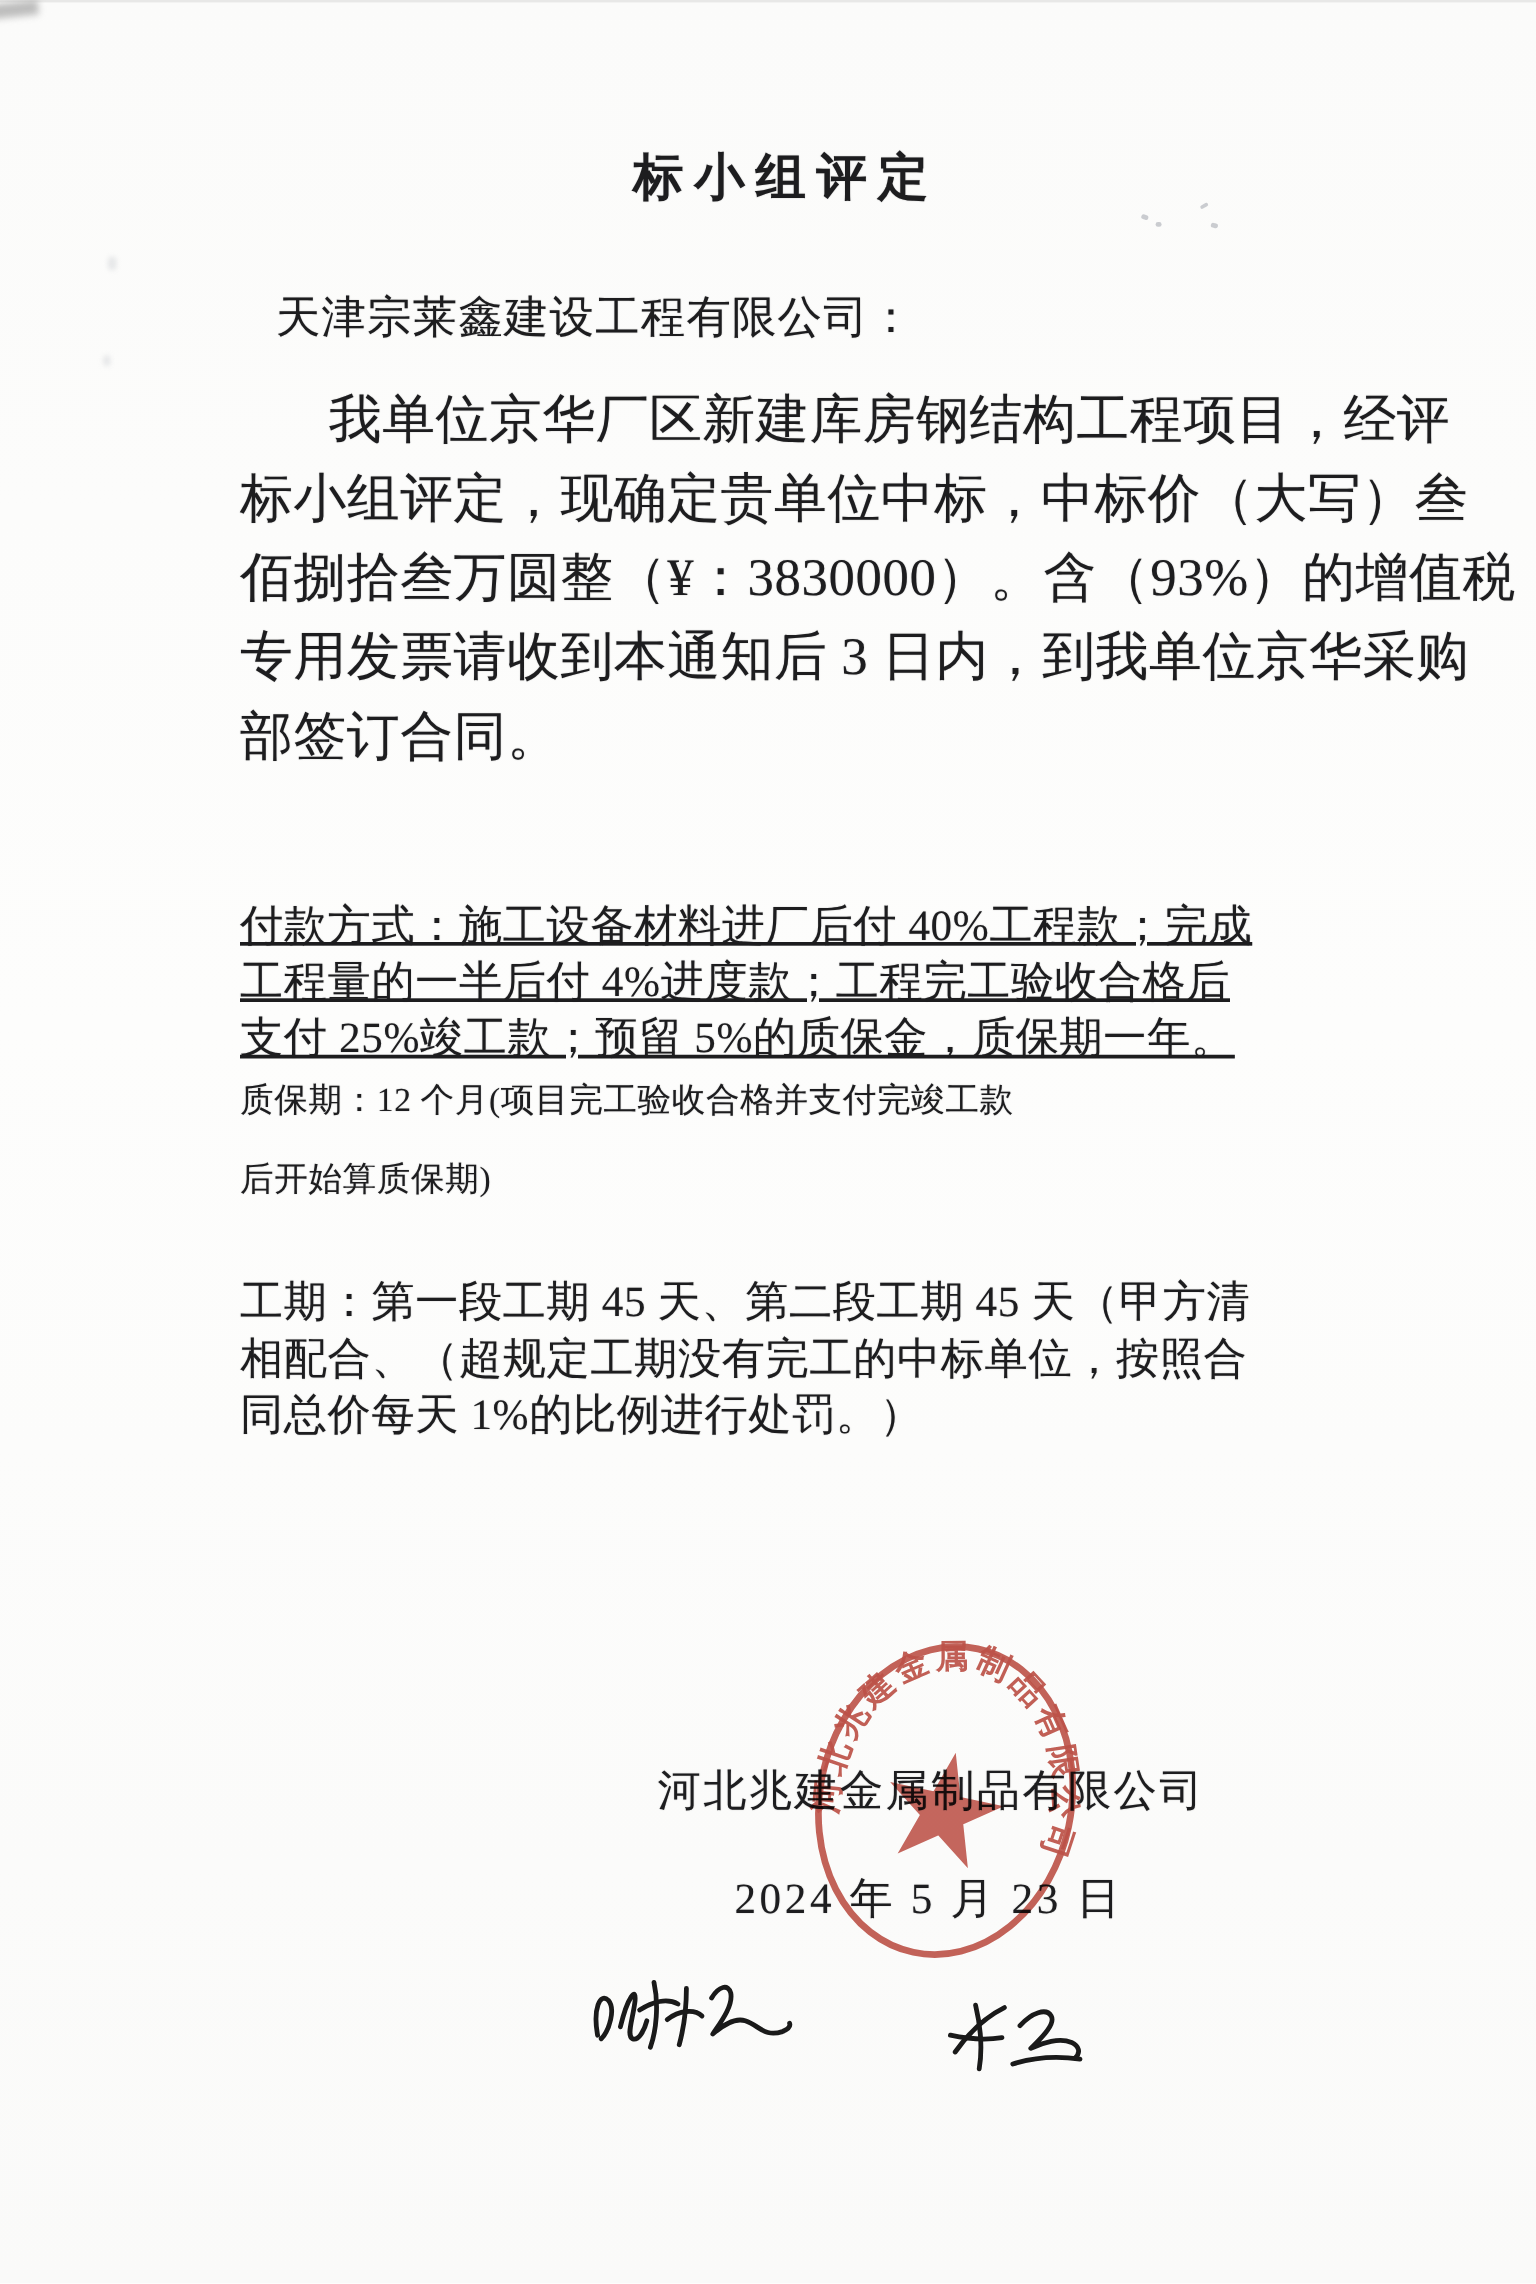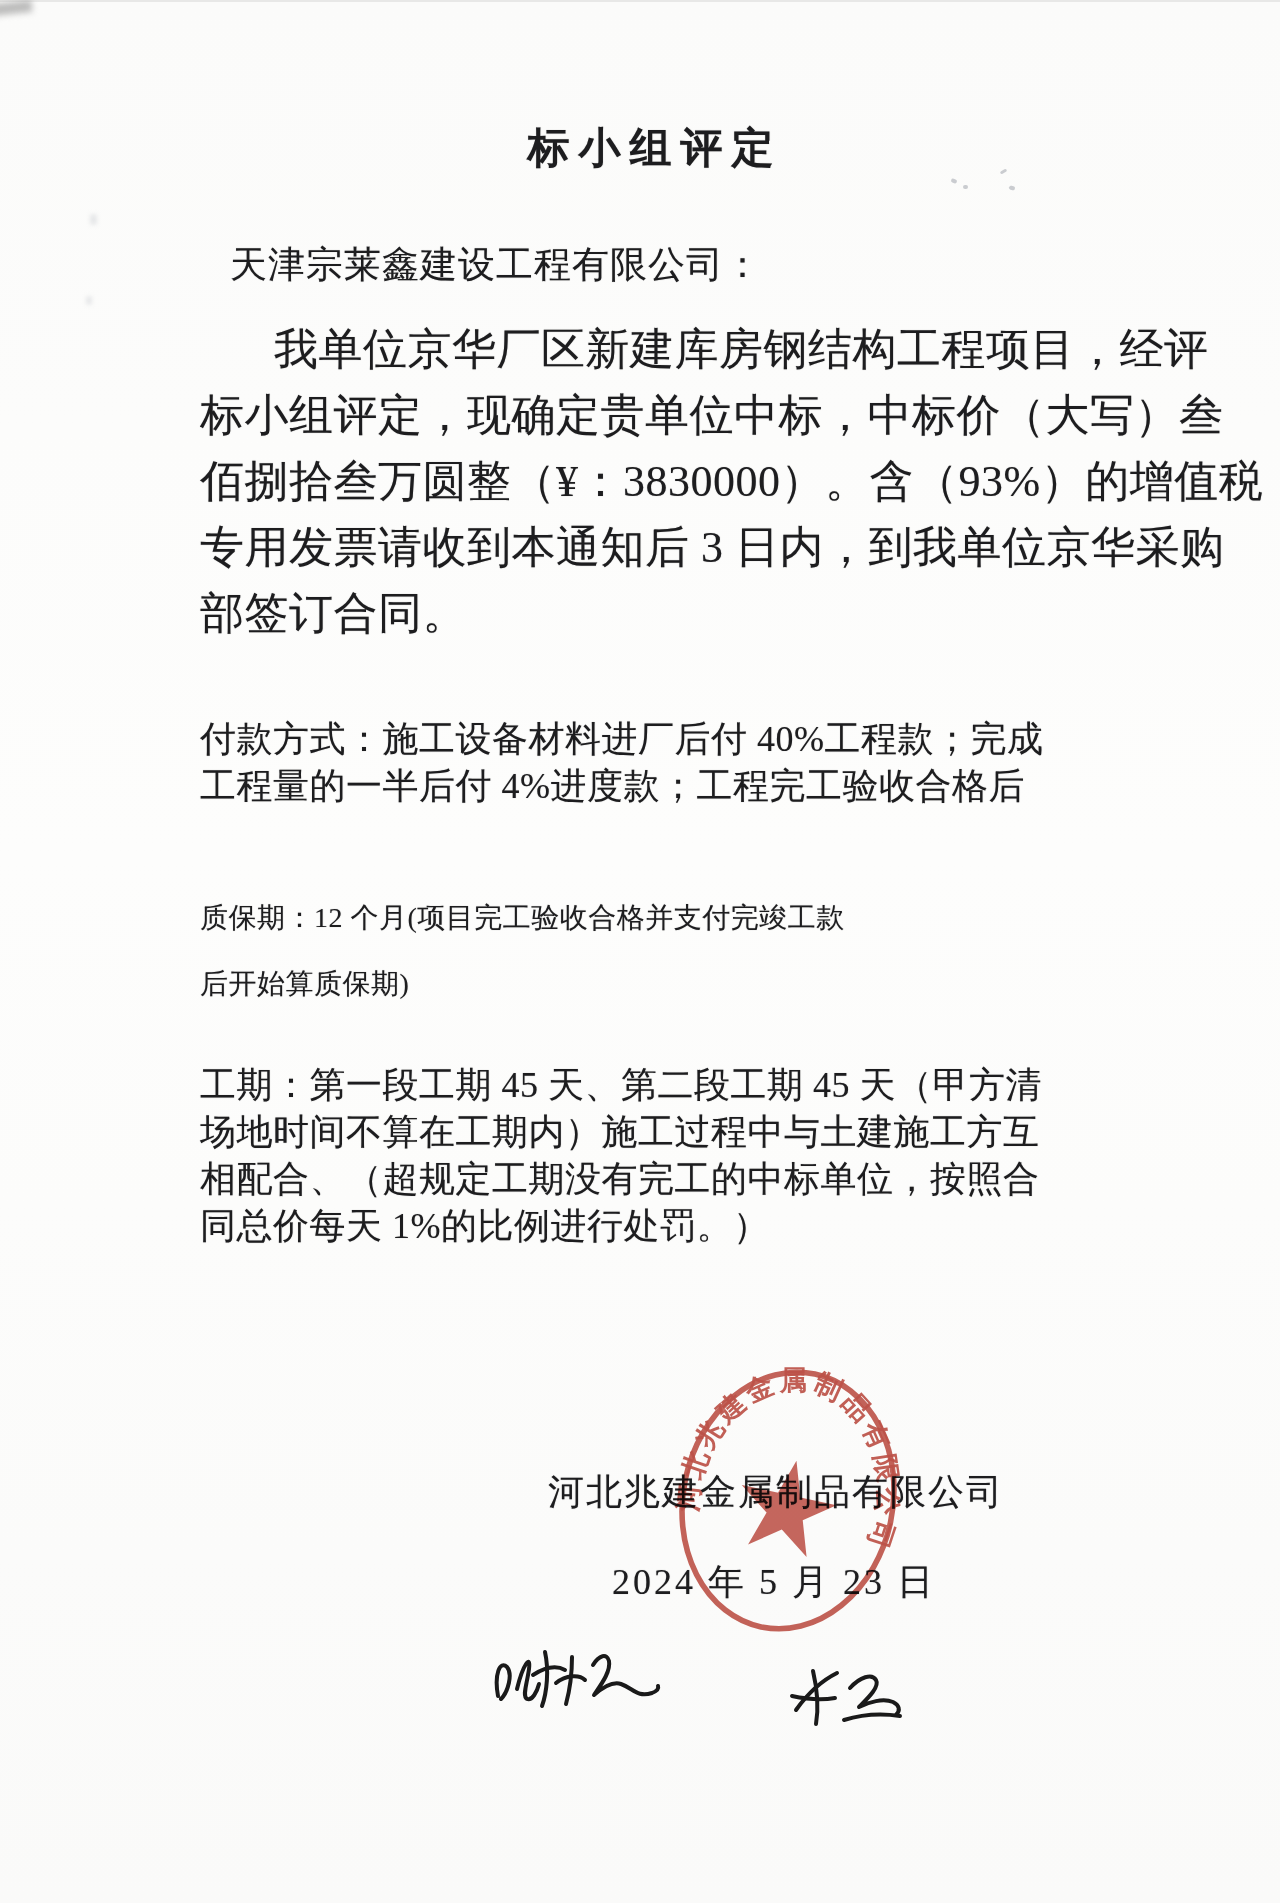--- a/index.html
+++ b/index.html
@@ -18,21 +18,21 @@
     font-size:42px; font-weight:700; letter-spacing:9px;
     padding-left:30px; box-sizing:border-box;
   }
   .addressee{
     position:absolute; top:240px; left:200px;
     font-size:37px; letter-spacing:1px; white-space:nowrap;margin-left:30px;
   }
   .block{ position:absolute; left:200px; }
   .para1{ top:317px; font-size:44px; line-height:66px; }
   .para1 .line:first-child{ padding-left:74px; }
-  .payment{ top:716px; font-size:36px; line-height:47px; }
+  .payment{ top:748px; font-size:36px; line-height:47px;text-decoration:underline; }
   .warranty{ top:885px; font-size:28px; line-height:66px; }
   .schedule{ top:1062px; font-size:36px; line-height:47px; }
   .line{ white-space:nowrap; letter-spacing:0.5px; }
   .company-line{
     position:absolute; top:1468px; left:548px;
     font-size:36px; letter-spacing:2px; white-space:nowrap;
   }
   .date-line{
     position:absolute; top:1558px; left:612px;
     font-size:36px; letter-spacing:3px; white-space:nowrap;
@@ -86,30 +86,30 @@
     <div class="line txt">我单位京华厂区新建库房钢结构工程项目，经评</div>
     <div class="line txt">标小组评定，现确定贵单位中标，中标价（大写）叁</div>
     <div class="line txt">佰捌拾叁万圆整（¥：3830000）。含（93%）的增值税</div>
     <div class="line txt">专用发票请收到本通知后 3 日内，到我单位京华采购</div>
     <div class="line txt">部签订合同。</div>
   </div>
 
   <div class="block payment">
     <div class="line txt">付款方式：施工设备材料进厂后付 40%工程款；完成</div>
     <div class="line txt">工程量的一半后付 4%进度款；工程完工验收合格后</div>
+    <div class="line txt">支付 25%竣工款；预留 5%的质保金，质保期一年。</div>
   </div>
 
   <div class="block warranty">
     <div class="line txt">质保期：12 个月(项目完工验收合格并支付完竣工款</div>
     <div class="line txt">后开始算质保期)</div>
   </div>
 
   <div class="block schedule">
     <div class="line txt">工期：第一段工期 45 天、第二段工期 45 天（甲方清</div>
-    <div class="line txt">场地时间不算在工期内）施工过程中与土建施工方互</div>
     <div class="line txt">相配合、（超规定工期没有完工的中标单位，按照合</div>
     <div class="line txt">同总价每天 1%的比例进行处罚。）</div>
   </div>
 
   <div class="company-line txt">河北兆建金属制品有限公司</div>
   <div class="date-line txt">2024 年 5 月 23 日</div>
 
   <svg class="seal" viewBox="0 0 230 285" xmlns="http://www.w3.org/2000/svg">
     <g transform="rotate(12,115,142)" fill="none">
       <ellipse cx="115" cy="142" rx="103" ry="127" stroke="#b63a2f" stroke-width="5.5" opacity="0.9"></ellipse>

